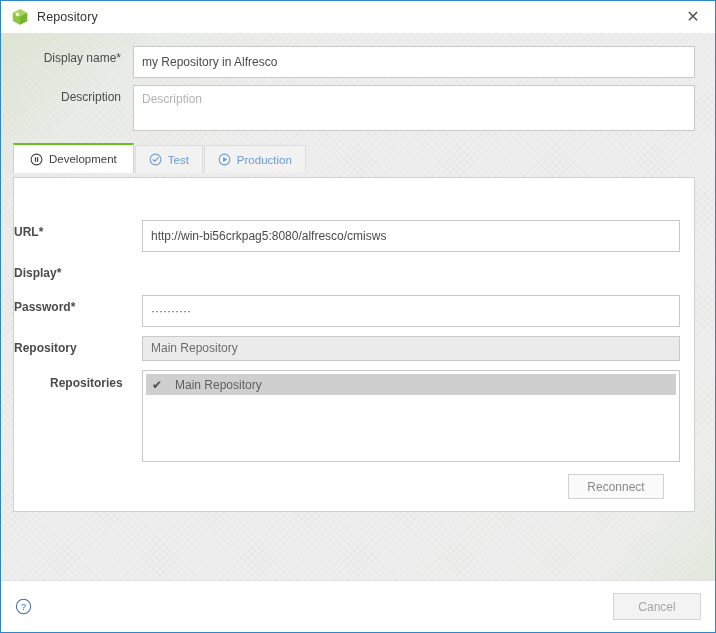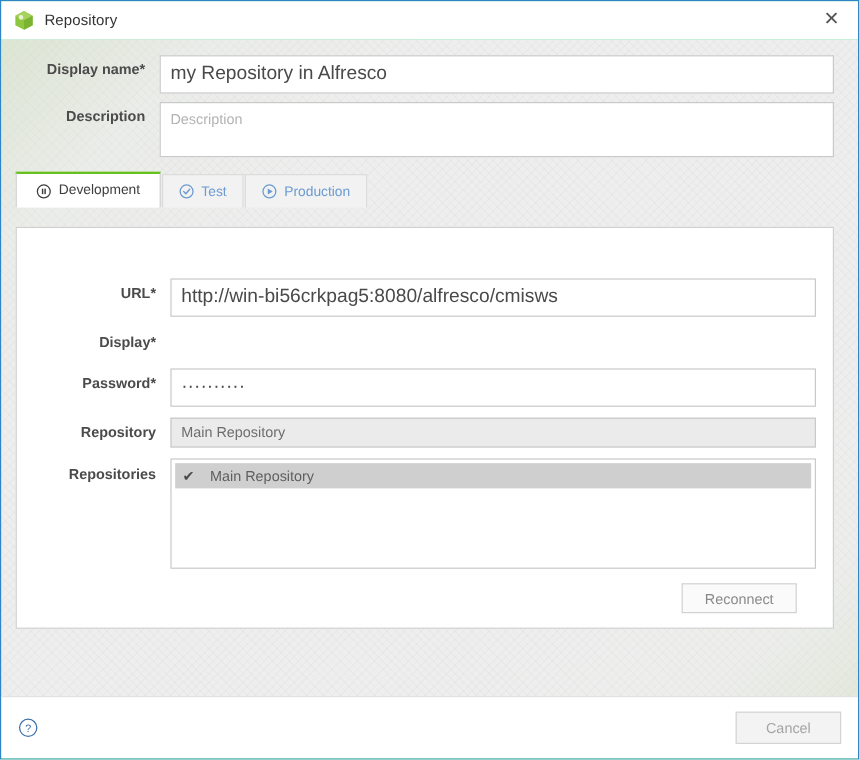--- a/index.html
+++ b/index.html
@@ -72,33 +72,33 @@
 
   
   .top-form { padding: 13px 20px 0 20px; }
   .form-row { display: flex; align-items: flex-start; margin-bottom: 7px; }
   .form-label {
     width: 112px;
     min-width: 112px;
     text-align: right;
     padding-right: 12px;
     font-size: 12px;
-    font-weight: bold;
+    font-weight: normal;
     color: #4b4b4b;
     line-height: 24px;
   }
   .form-label.tall { line-height: 24px; }
 
   .txt-input {
     flex: 1 1 auto;
     height: 25px;
     border: 1px solid #c9c9c9;
     background: #ffffff;
     font-family: "Liberation Sans", sans-serif;
-    font-size: 16px;
+    font-size: 12px;
     color: #4a4a4a;
     padding: 15px 8px;
     outline: none;
   }
   .txt-input::placeholder { color: #b3b3b3; }
   .txt-area {
     flex: 1 1 auto;
     height: 46px;
     border: 1px solid #c9c9c9;
     background: #ffffff;
@@ -107,21 +107,21 @@
     color: #4a4a4a;
     padding: 6px 8px;
     outline: none;
     resize: none;
     line-height: 14px;
   }
   .txt-area::placeholder { color: #b3b3b3; }
 
   
   .tabs-wrap {
-    margin: 14px 0 16px 12px;
+    margin: 14px 0 4px 12px;
     display: flex;
     align-items: flex-end;
     height: 28px;
     position: relative;
     z-index: 2;
   }
   .tab {
     height: 28px;
     display: flex;
     align-items: center;
@@ -156,21 +156,21 @@
     height: 335px;
     position: relative;
     z-index: 1;
     padding: 42px 14px 0 0;
   }
 
   .panel-row { display: flex; align-items: flex-start; margin-bottom: 9px; }
   .panel-label {
     width: 128px;
     min-width: 128px;
-    text-align: right;
+    text-align: left;
     padding-right: 12px;
     font-size: 12px;
     font-weight: bold;
     color: #4b4b4b;
     line-height: 25px;
   }
   .panel-label.top-align { line-height: 22px; padding-top: 2px; padding-left: 36px; }
 
   .readonly-input {
     flex: 1 1 auto;

